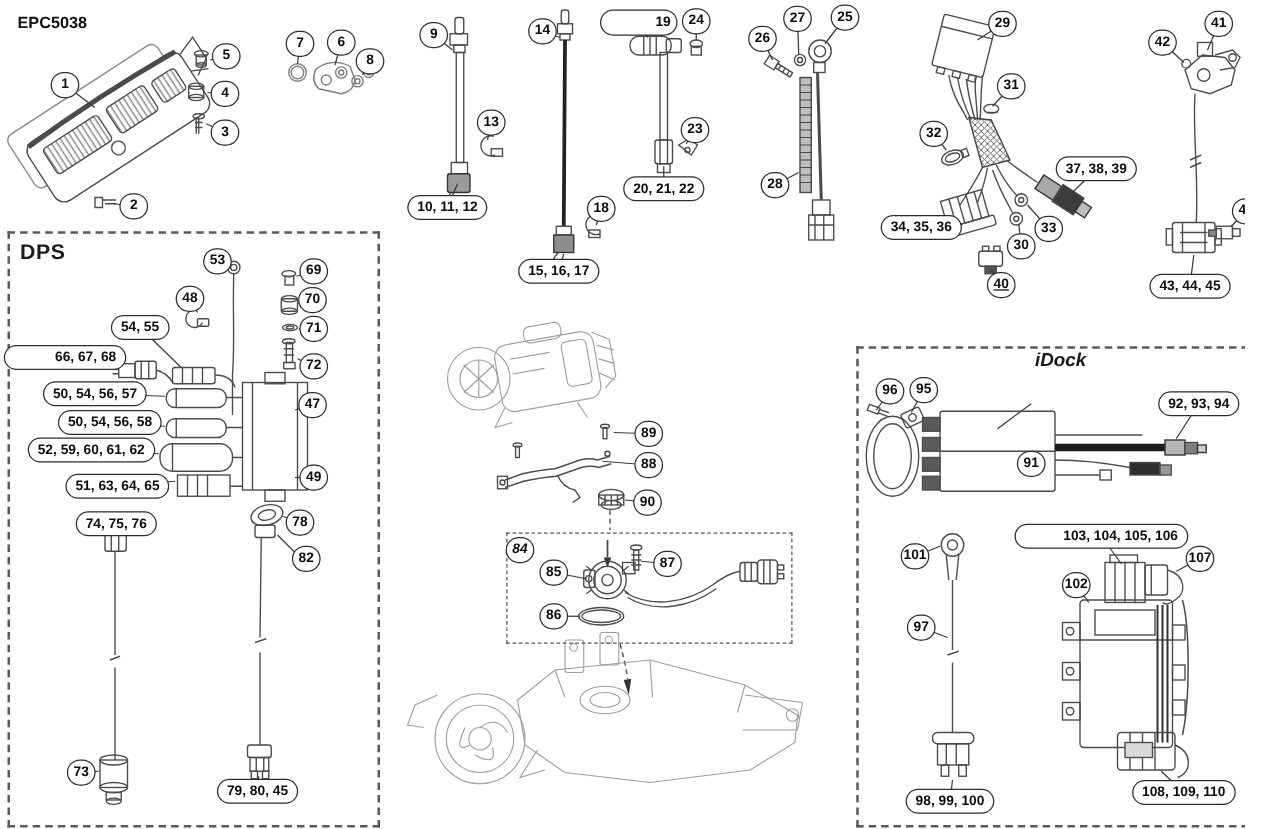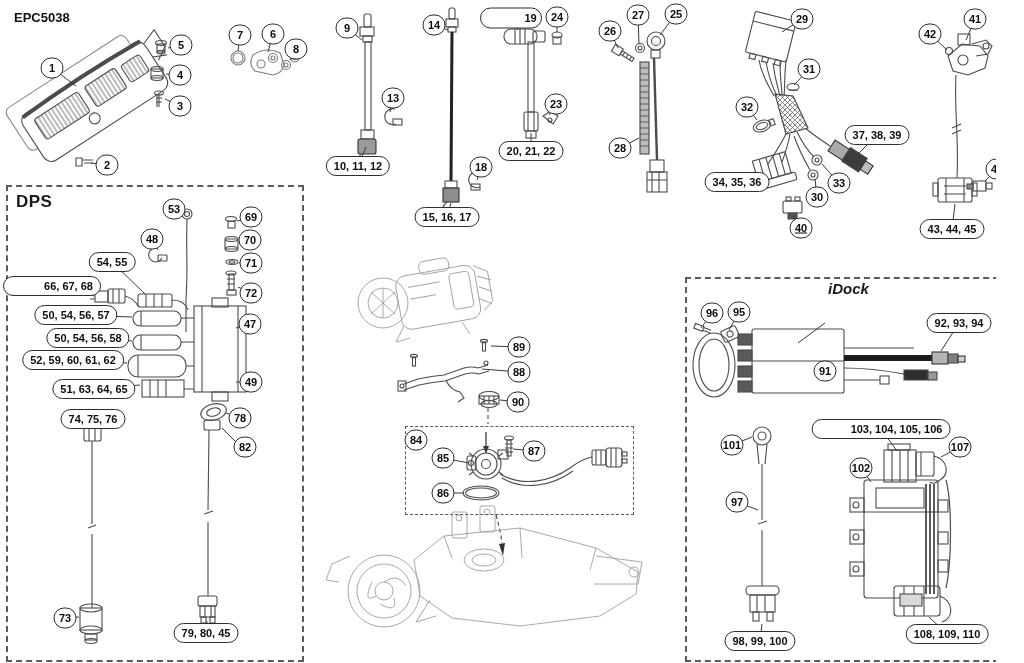--- a/index.html
+++ b/index.html
@@ -531,21 +531,21 @@
       <div class="callout stadium" style="left: 94px; top: 389px;">51, 63, 64, 65</div>
       <div class="callout circle" style="left: 251px; top: 382px;">49</div>
       <div class="callout stadium" style="left: 93px; top: 419px;">74, 75, 76</div>
       <div class="callout circle" style="left: 240px; top: 418px;">78</div>
       <div class="callout circle" style="left: 245px; top: 447px;">82</div>
       <div class="callout circle" style="left: 65px; top: 618px;">73</div>
       <div class="callout stadium" style="left: 206px; top: 633px;">79, 80, 45</div>
       <div class="callout circle" style="left: 519px; top: 347px;">89</div>
       <div class="callout circle" style="left: 519px; top: 372px;">88</div>
       <div class="callout circle" style="left: 518px; top: 402px;">90</div>
-      <div class="callout circle" style="left: 416px; top: 440px;">84</div>
+      <div class="callout circle" style="left: 416px; top: 440px; font-style: italic;">84</div>
       <div class="callout circle" style="left: 443px; top: 458px;">85</div>
       <div class="callout circle" style="left: 534px; top: 451px;">87</div>
       <div class="callout circle" style="left: 443px; top: 493px;">86</div>
       <div class="callout circle" style="left: 712px; top: 313px;">96</div>
       <div class="callout circle" style="left: 739px; top: 312px;">95</div>
       <div class="callout circle" style="left: 825px; top: 323px; margin-top: 48px;">91</div>
       <div class="callout stadium" style="left: 959px; top: 323px;">92, 93, 94</div>
       <div class="callout circle" style="left: 732px; top: 445px;">101</div>
       <div class="callout stadium" style="left: 881px; top: 429px; padding-left: 38px;">103, 104, 105, 106</div>
       <div class="callout circle" style="left: 960px; top: 447px;">107</div>

